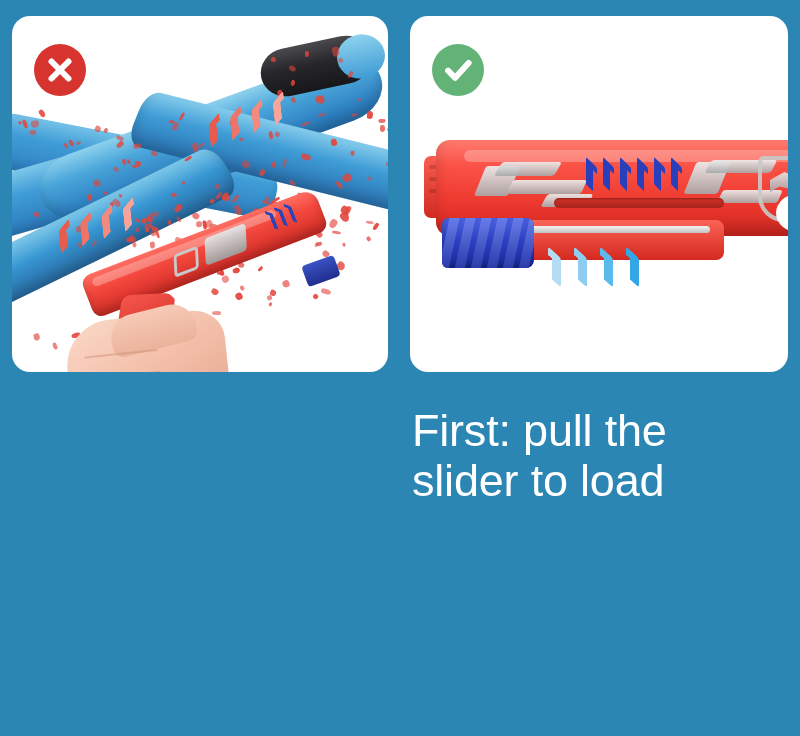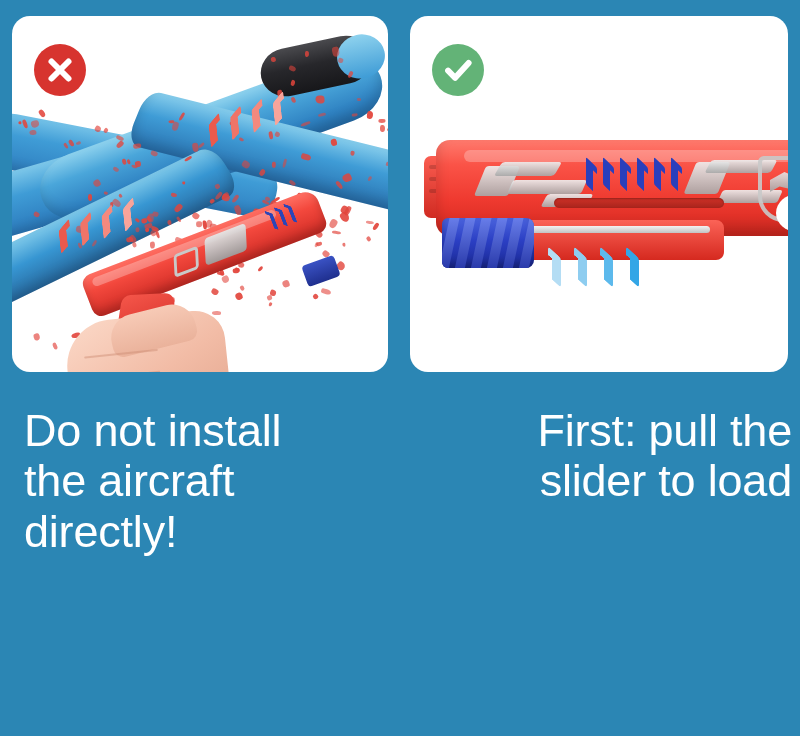--- a/index.html
+++ b/index.html
@@ -346,21 +346,21 @@
   #caption-right { left: 412px; width: 380px; }
   .cap-block {
     color: #ffffff;
     font-size: 45px;
     line-height: 1.12;
     font-weight: 400;
     letter-spacing: -0.2px;
     white-space: pre-line;
   }
   #caption-left .cap-block  { margin-top: 34px; }
-  #caption-right .cap-first { margin-top: 34px; text-align: right; }
+  #caption-right .cap-first { margin-top: 34px; }
   #caption-right .cap-then  { margin-top: 56px; }
 </style>
 </head>
 <body>
 
 <div class="panel" id="panel-left">
   <div class="panel-scene">
 
     <div class="lf-body-rear"></div>
     <div class="lf-body-rear2"></div>
@@ -633,22 +633,17 @@
 </div>
 
 <div class="motion">
   <span style="left:0;  border-right-color:#b4ddf4; border-top-color:#b4ddf4;"></span>
   <span style="left:26px;border-right-color:#8ecdf0; border-top-color:#8ecdf0;"></span>
   <span style="left:52px;border-right-color:#5cb9ec; border-top-color:#5cb9ec;"></span>
   <span style="left:78px;border-right-color:#33a6e6; border-top-color:#33a6e6;"></span>
 </div>
 
 <div class="captions">
-  <div class="cap-col" id="caption-left">
-    <div class="cap-block">Do not install
-the aircraft
-directly!</div>
-  </div>
   <div class="cap-col" id="caption-right">
     <div class="cap-block cap-first">First: pull the
 slider to load</div>
   </div>
 </div>
 
 </body></html>

